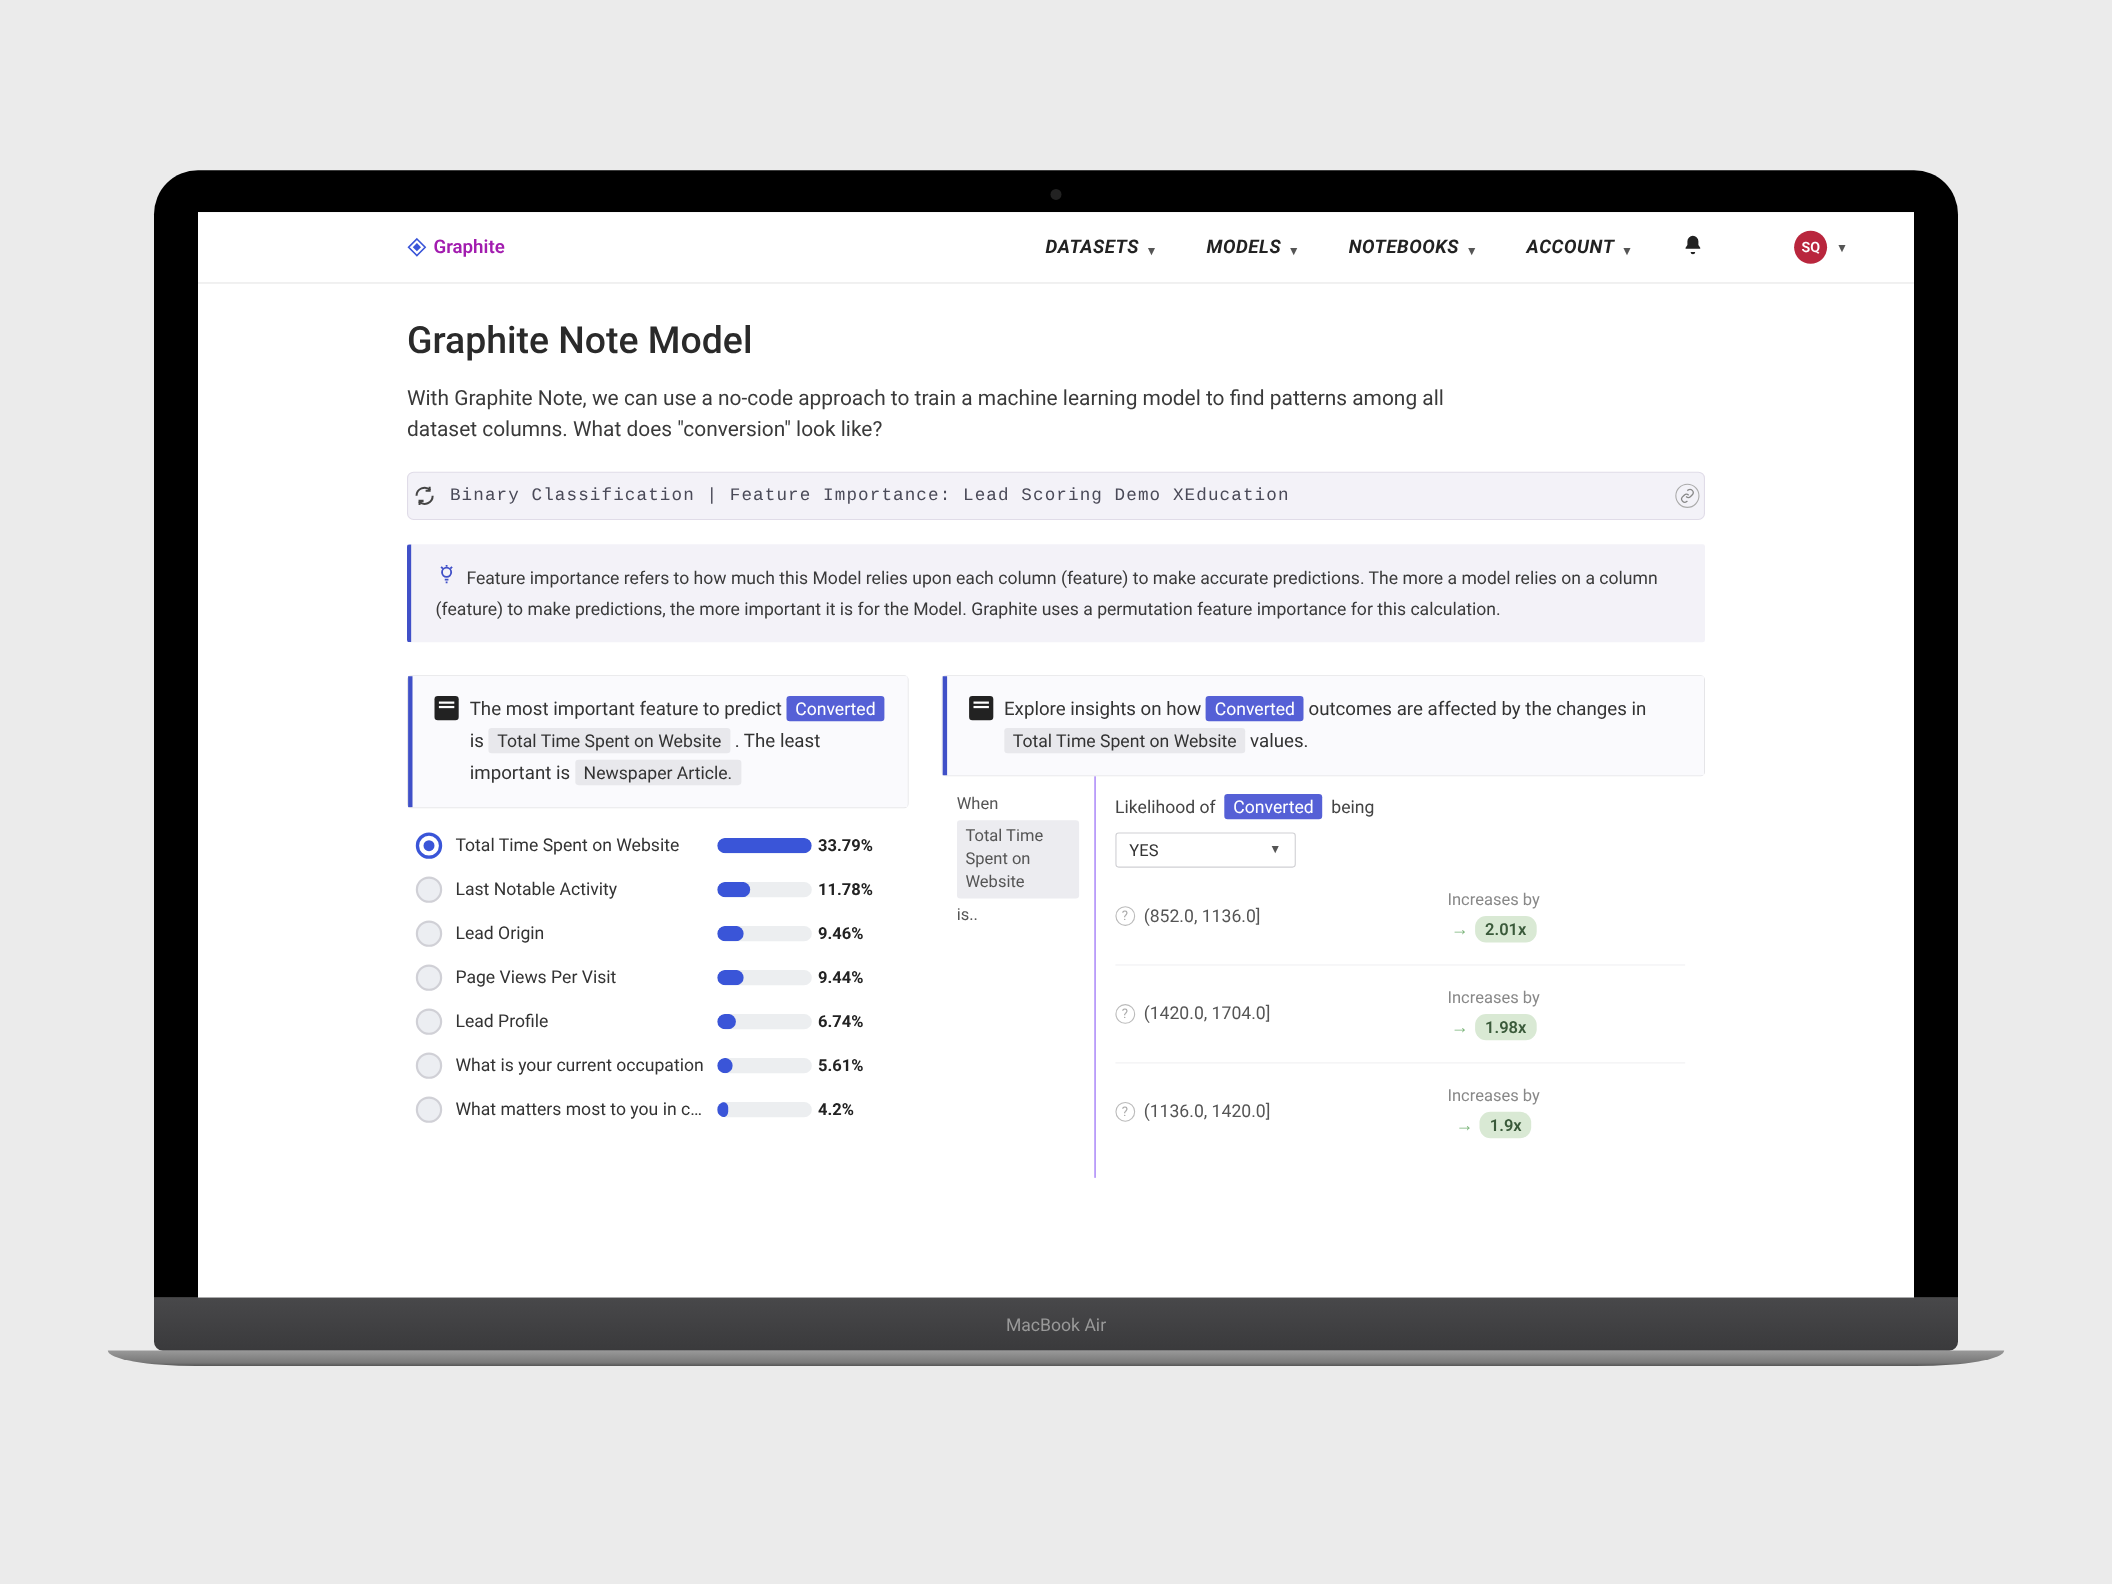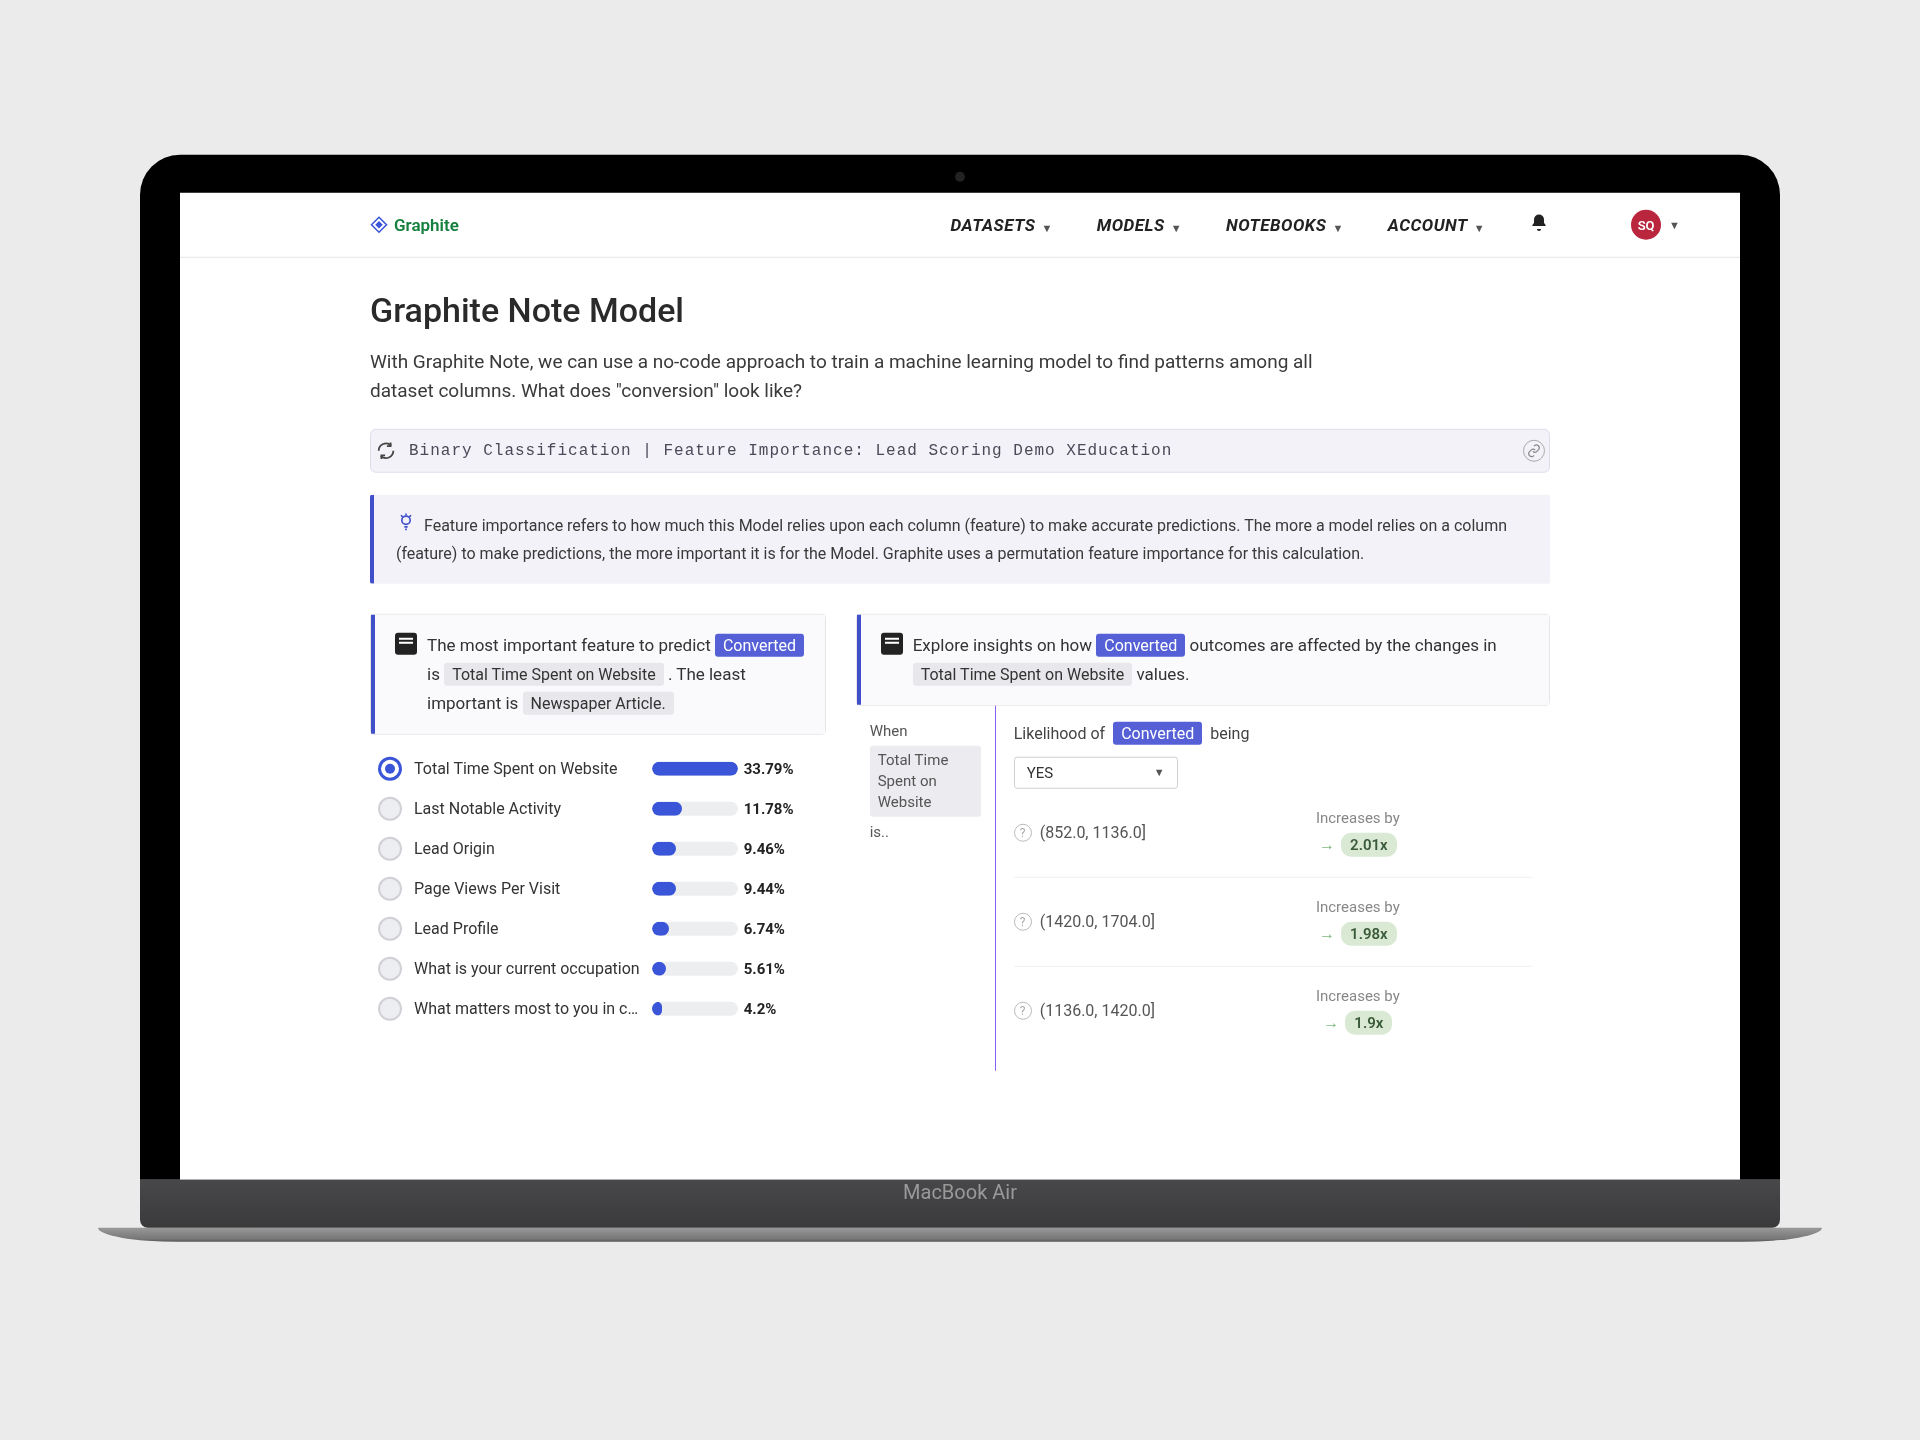--- a/index.html
+++ b/index.html
@@ -1,26 +1,26 @@
 <!DOCTYPE html>
 <html><head>
 <meta charset="utf-8">
 <style>
 * { box-sizing: border-box; margin: 0; padding: 0; }
 body { font-family: -apple-system, BlinkMacSystemFont, "Segoe UI", Roboto, sans-serif; background: #ebebeb; width: 1920px; height: 1440px; overflow: hidden; position: relative; }
 .laptop-frame { position: absolute; left: 50%; top: 50%; transform: translate(-50%, -52%); width: 1640px; }
 .laptop-screen { background: #000; border-radius: 40px 40px 0 0; padding: 38px 40px 0 40px; position: relative; }
 .camera { position: absolute; top: 17px; left: 50%; transform: translateX(-50%); width: 10px; height: 10px; border-radius: 50%; background: #222; }
 .screen-content { background: #fff; height: 987px; overflow: hidden; }
-.laptop-base { background: linear-gradient(to bottom, #48484a 0%, #3a3a3c 100%); height: 48px; border-radius: 0 0 8px 8px; display: flex; align-items: flex-start; justify-content: center; color: #999; font-size: 20px; position: relative; }
+.laptop-base { background: linear-gradient(to bottom, #48484a 0%, #3a3a3c 100%); height: 48px; border-radius: 0 0 8px 8px; display: flex; align-items: center; justify-content: center; color: #999; font-size: 16px; position: relative; }
 .laptop-foot { background: linear-gradient(to bottom, #999 0%, #777 80%, #555 100%); height: 14px; border-radius: 0 0 80px 80px / 0 0 14px 14px; margin: 0 -42px; }
 .topbar { height: 65px; border-bottom: 1px solid #e5e5e5; display: flex; align-items: center; padding: 0 40px; }
 .logo-area { display: flex; align-items: center; gap: 6px; margin-left: 150px; }
 .logo-diamond { width: 18px; height: 18px; }
-.logo-text { font-weight: 600; color: #15803d; font-size: 17px; }
+.logo-text { font-weight: 600; color: #a21caf; font-size: 17px; }
 .nav { margin-left: auto; display: flex; align-items: center; gap: 44px; margin-right: 20px; }
 .nav-item { font-weight: 700; font-size: 17px; letter-spacing: 0.5px; color: #222; display: flex; align-items: flex-end; gap: 6px; cursor: pointer; font-style: italic; }
 .caret { font-size: 11px; color: #555; }
 .bell { font-size: 20px; color: #222; cursor: pointer; }
 .avatar { width: 30px; height: 30px; border-radius: 50%; background: #b9263d; color: #fff; display: flex; align-items: center; justify-content: center; font-size: 13px; font-weight: 600; cursor: pointer; margin-left: 38px; }
 .content { padding: 32px 190px 0 190px; }
 .page-title { font-size: 34px; font-weight: 500; color: #2a2a2a; margin-bottom: 18px; }
 .page-sub { font-size: 19px; color: #3a3a3a; line-height: 1.5; margin-bottom: 24px; max-width: 950px; }
 .model-bar { background: #f3f2f8; border: 1px solid #e0dce8; border-radius: 6px; padding: 10px 4px; display: flex; align-items: center; gap: 12px; margin-bottom: 22px; }
 .refresh-icon { width: 22px; height: 22px; }

